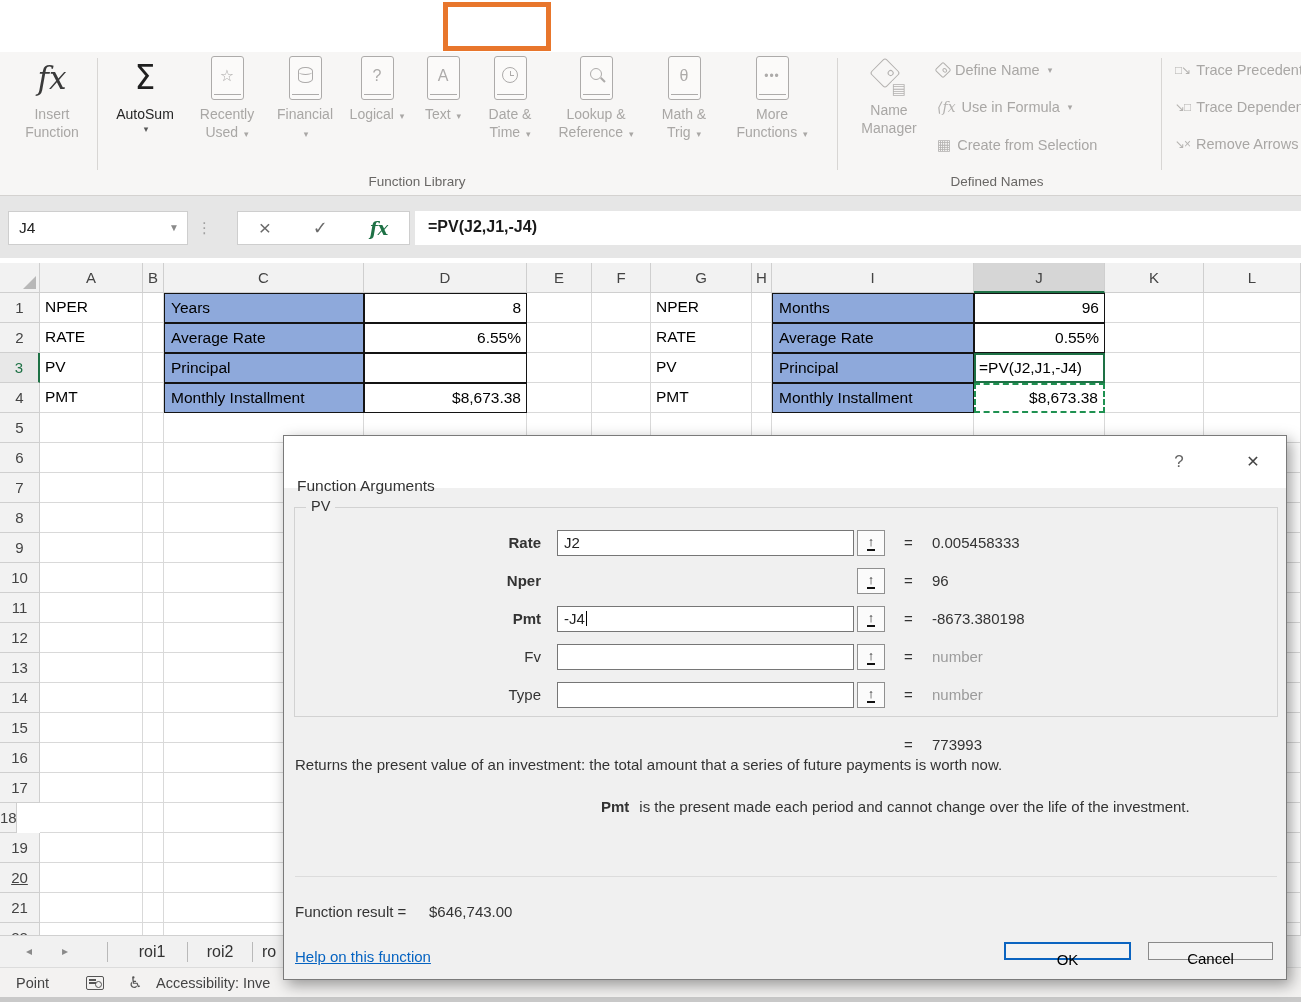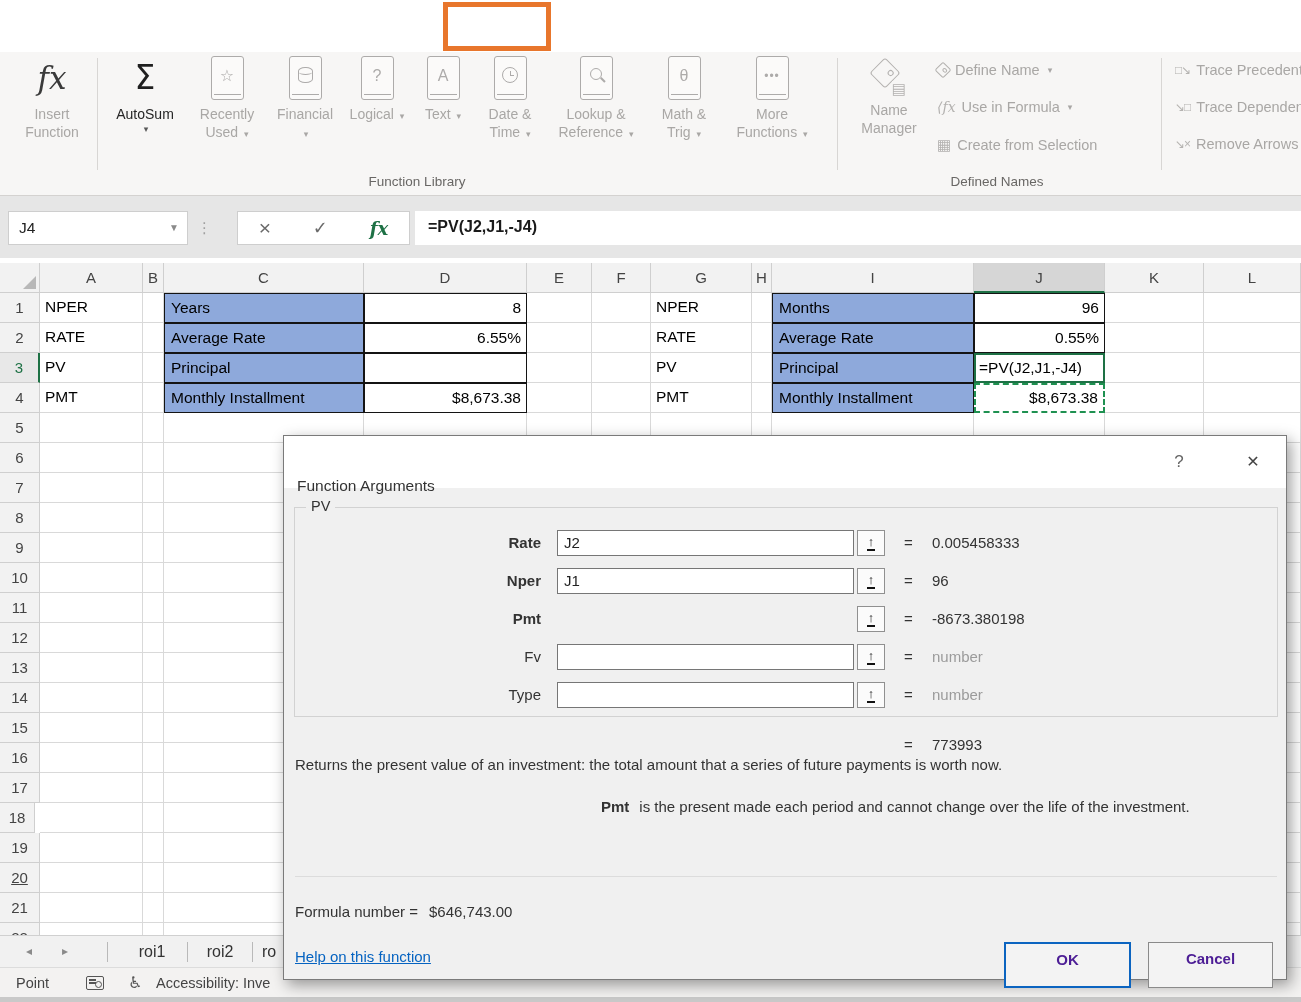--- a/index.html
+++ b/index.html
@@ -105,21 +105,21 @@
   .eq { position:absolute; left:620px; top:0; line-height:26px; color:#333; }
   .fres { position:absolute; left:648px; top:0; line-height:26px; color:#333; white-space:nowrap; }
   .fres.gray { color:#9b9b9b; }
   #dlg-desc { position:absolute; left:11px; top:320px; width:975px; color:#333; }
   #dlg-arghelp { position:absolute; left:317px; top:362px; width:676px; color:#333; }
   #dlg-arghelp .term { font-weight:700; margin-right:10px; }
   #dlg-divider { position:absolute; left:11px; top:440px; width:982px; height:1px; background:#dcdcdc; }
   #dlg-fr-label { position:absolute; left:11px; top:466px; line-height:20px; }
   #dlg-fr-value { position:absolute; left:145px; top:466px; line-height:20px; }
   #dlg-link { position:absolute; left:11px; top:512px; color:#0563c1; text-decoration:underline; cursor:pointer; }
-  .dbtn { position:absolute; top:506px; height:46px; background:#f3f3f3; text-align:center; line-height:31px; font-size:15px; color:#4c1d95; cursor:default;font-weight:bold; }
+  .dbtn { position:absolute; top:506px; height:18px; background:#f3f3f3; text-align:center; line-height:31px; font-size:15px; color:#000000; cursor:default; }
   #dlg-ok { left:720px; width:127px; border:2px solid #0b64c0; }
   #dlg-cancel { left:864px; width:125px; border:1px solid #8a8a8a; }
 </style>
 </head>
 <body>
 
 <div id="app">
 
   <div id="sheet">
       <div class="corner" style="left: 0px; top: 263px; width: 40px; height: 30px;"></div>
@@ -349,21 +349,21 @@
       <div class="gcell" style="left: 164px; top: 773px; width: 200px; height: 30px;"></div>
       <div class="gcell" style="left: 364px; top: 773px; width: 163px; height: 30px;"></div>
       <div class="gcell" style="left: 527px; top: 773px; width: 65px; height: 30px;"></div>
       <div class="gcell" style="left: 592px; top: 773px; width: 59px; height: 30px;"></div>
       <div class="gcell" style="left: 651px; top: 773px; width: 101px; height: 30px;"></div>
       <div class="gcell" style="left: 752px; top: 773px; width: 20px; height: 30px;"></div>
       <div class="gcell" style="left: 772px; top: 773px; width: 202px; height: 30px;"></div>
       <div class="gcell" style="left: 974px; top: 773px; width: 131px; height: 30px;"></div>
       <div class="gcell" style="left: 1105px; top: 773px; width: 99px; height: 30px;"></div>
       <div class="gcell" style="left: 1204px; top: 773px; width: 97px; height: 30px;"></div>
-      <div class="rowh" style="left: 0px; top: 803px; width: 35px; height: 30px;">18</div>
+      <div class="rowh" style="left: 0px; top: 803px; width: 17px; height: 30px;">18</div>
       <div class="gcell" style="left: 40px; top: 803px; width: 103px; height: 30px;"></div>
       <div class="gcell" style="left: 143px; top: 803px; width: 21px; height: 30px;"></div>
       <div class="gcell" style="left: 164px; top: 803px; width: 200px; height: 30px;"></div>
       <div class="gcell" style="left: 364px; top: 803px; width: 163px; height: 30px;"></div>
       <div class="gcell" style="left: 527px; top: 803px; width: 65px; height: 30px;"></div>
       <div class="gcell" style="left: 592px; top: 803px; width: 59px; height: 30px;"></div>
       <div class="gcell" style="left: 651px; top: 803px; width: 101px; height: 30px;"></div>
       <div class="gcell" style="left: 752px; top: 803px; width: 20px; height: 30px;"></div>
       <div class="gcell" style="left: 772px; top: 803px; width: 202px; height: 30px;"></div>
       <div class="gcell" style="left: 974px; top: 803px; width: 131px; height: 30px;"></div>
@@ -595,29 +595,29 @@
       <span class="flab b">Rate</span>
       <div class="finput">J2</div>
       <div class="colbtn">
           <span>↑</span>
         </div>
       <span class="eq">=</span>
       <span class="fres">0.005458333</span>
     </div>
     <div class="frow" style="top:132px;">
       <span class="flab b">Nper</span>
-      <div class="finput">J1</div>
       <div class="colbtn">
           <span>↑</span>
         </div>
       <span class="eq">=</span>
       <span class="fres">96</span>
     </div>
     <div class="frow" style="top:170px;">
       <span class="flab b">Pmt</span>
+      <div class="finput"><span>-J4</span><span class="caret"></span></div>
       <div class="colbtn">
           <span>↑</span>
         </div>
       <span class="eq">=</span>
       <span class="fres">-8673.380198</span>
     </div>
     <div class="frow" style="top:208px;">
       <span class="flab">Fv</span>
       <div class="finput"></div>
       <div class="colbtn">
@@ -639,20 +639,20 @@
     <div class="frow" style="top:296px;">
       <span class="eq">=</span>
       <span class="fres">773993</span>
     </div>
 
     <div id="dlg-desc">Returns the present value of an investment: the total amount that a series of future payments is worth now.</div>
     <div id="dlg-arghelp">
       <span class="term">Pmt</span><span>is the present made each period and cannot change over the life of the investment.</span>
     </div>
     <div id="dlg-divider"></div>
-    <span id="dlg-fr-label">Formula number =</span>
+    <span id="dlg-fr-label">Function result =</span>
     <span id="dlg-fr-value">$646,743.00</span>
     <span id="dlg-link">Help on this function</span>
     <div class="dbtn" id="dlg-ok">OK</div>
     <div class="dbtn" id="dlg-cancel">Cancel</div>
   </div>
 
 </div>
 
 </body></html>

